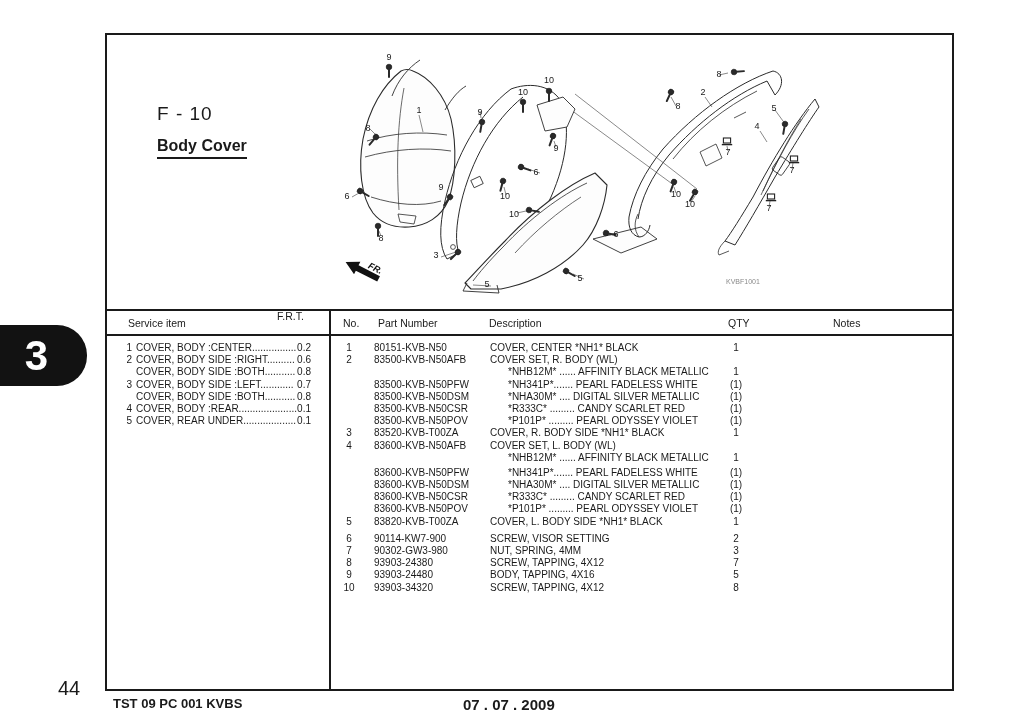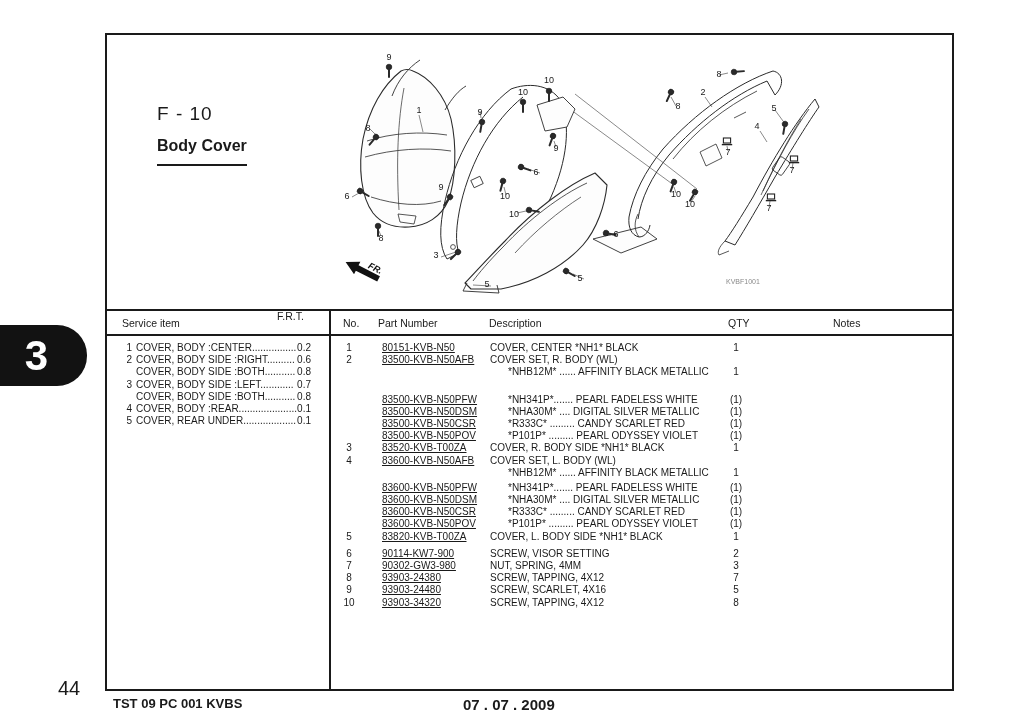--- a/index.html
+++ b/index.html
@@ -14,21 +14,21 @@
   }
   .page-frame {
     position:absolute; left:105px; top:33px; width:849px; height:658px;
     border:2.5px solid #1a1a1a; background:#fff;
   }
   .hdr-rule   { position:absolute; left:105px; top:309px; width:849px; height:2px; background:#1a1a1a; }
   .hdr-rule2  { position:absolute; left:105px; top:334px; width:849px; height:2px; background:#1a1a1a; }
   .tbl-vline  { position:absolute; left:329px; top:310px; width:2px;  height:381px; background:#1a1a1a; }
 
   .sect-code  { position:absolute; left:157px; top:103px; font-size:19px; font-weight:normal; letter-spacing:1px; }
-  .sect-title { position:absolute; left:157px; top:137px; font-size:16px; font-weight:bold; border-bottom:2px solid #1a1a1a; padding-bottom:9px; }
+  .sect-title { position:absolute; left:157px; top:137px; font-size:16px; font-weight:bold; border-bottom:2px solid #1a1a1a; padding-bottom:2px; }
 
   .side-tab {
     position:absolute; left:0; top:325px; width:87px; height:61px;
     background:#121212; border-radius:0 30px 30px 0;
     display:flex; align-items:center; justify-content:center;
   }
   .side-tab span { color:#fff; font-size:42px; font-weight:bold; margin-right:14px; }
 
   
   .th { position:absolute; font-size:10.5px; color:#1a1a1a; }
@@ -37,21 +37,21 @@
   .svc-rows { position:absolute; left:105px; top:342px; width:224px; }
   .svc-row  { position:relative; height:12.2px; line-height:12.2px; font-size:10px; white-space:nowrap; }
   .svc-row .sno   { position:absolute; left:15px; width:12px; text-align:right; }
   .svc-row .sname { position:absolute; left:31px; }
   .svc-row .sfrt  { position:absolute; left:178px; width:28px; text-align:right; }
 
   
   .parts-rows { position:absolute; left:330px; top:342px; width:620px; }
   .p-row  { position:relative; height:12.2px; line-height:12.2px; font-size:10px; white-space:nowrap; }
   .p-row .pno   { position:absolute; left:8px;  width:22px; text-align:center; }
-  .p-row .ppn   { position:absolute; left:52px;text-decoration:underline; }
+  .p-row .ppn   { position:absolute; left:44px; }
   .p-row .pdesc { position:absolute; left:160px; }
   .p-row.indent .pdesc { left:178px; }
   .p-row .pqty  { position:absolute; left:392px; width:28px; text-align:center; }
 
   .page-num   { position:absolute; left:58px;  top:677px; font-size:20px; }
   .foot-left  { position:absolute; left:113px; top:696px; font-size:13px; font-weight:bold; }
   .foot-date  { position:absolute; left:463px; top:696px; font-size:15px; font-weight:bold; }
 
   svg.diagram { position:absolute; left:105px; top:33px; }
   svg.diagram path, svg.diagram polyline { vector-effect:none; }
@@ -64,21 +64,21 @@
 <div class="hdr-rule2"></div>
 <div class="tbl-vline"></div>
 
 <div class="sect-code">F - 10</div>
 <div class="sect-title">Body Cover</div>
 
 <div class="side-tab">
   <span>3</span>
 </div>
 
-<div class="th" style="left:122px; top:317px;text-align:center;">Service item</div>
+<div class="th" style="left:128px; top:317px;text-align:center;">Service item</div>
 <div class="th" style="left:277px; top:310px;">F.R.T.</div>
 
 <div class="svc-rows">
 
     <div class="svc-row">
       <span class="sno">1</span>
       <span class="sname">COVER, BODY :CENTER................</span>
       <span class="sfrt">0.2</span>
     </div>
 
@@ -141,21 +141,21 @@
       <span class="pqty"></span>
     </div>
 
     <div class="p-row indent">
       <span class="pno"></span>
       <span class="ppn"></span>
       <span class="pdesc">*NHB12M* ......  AFFINITY BLACK METALLIC</span>
       <span class="pqty">1</span>
     </div>
 
-    <div class="p-row indent" style="margin-top: 15px;">
+    <div class="p-row indent" style="margin-top: 0;">
       <span class="pno"></span>
       <span class="ppn">83500-KVB-N50PFW</span>
       <span class="pdesc">*NH341P*.......  PEARL FADELESS WHITE</span>
       <span class="pqty">(1)</span>
     </div>
 
     <div class="p-row indent">
       <span class="pno"></span>
       <span class="ppn">83500-KVB-N50DSM</span>
       <span class="pdesc">*NHA30M* ....  DIGITAL SILVER METALLIC</span>
@@ -249,21 +249,21 @@
     <div class="p-row">
       <span class="pno">8</span>
       <span class="ppn">93903-24380</span>
       <span class="pdesc">SCREW, TAPPING, 4X12</span>
       <span class="pqty">7</span>
     </div>
 
     <div class="p-row">
       <span class="pno">9</span>
       <span class="ppn">93903-24480</span>
-      <span class="pdesc">SCREW, SCARLET, 4X16</span>
+      <span class="pdesc">BODY, TAPPING, 4X16</span>
       <span class="pqty">5</span>
     </div>
 
     <div class="p-row">
       <span class="pno">10</span>
       <span class="ppn">93903-34320</span>
       <span class="pdesc">SCREW, TAPPING, 4X12</span>
       <span class="pqty">8</span>
     </div>
   </div>

